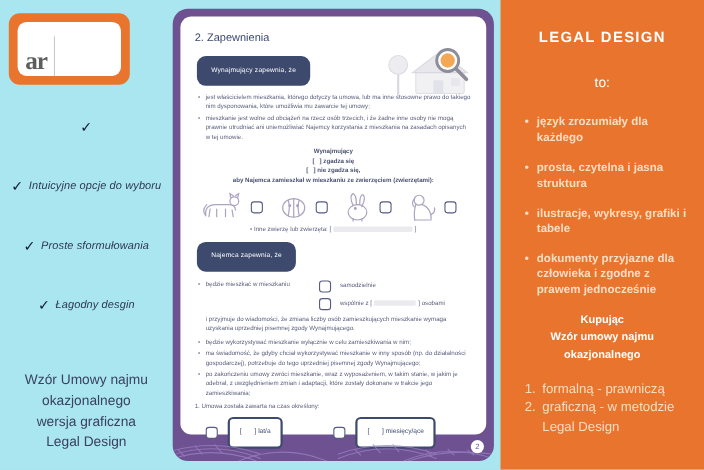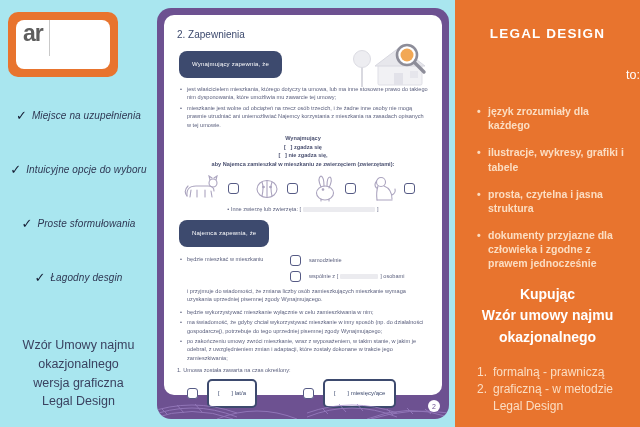--- a/index.html
+++ b/index.html
@@ -13,21 +13,21 @@
 
   
   .left-panel { position:absolute; left:0; top:0; width:157px; height:427px; }
   .logo-card {
     position:absolute; left:8px; top:12px; width:110px; height:65px;
     background:#e8742e; border-radius:10px;
     display:flex; align-items:center; justify-content:center;
   }
   .logo-inner {
     background:#fff; border-radius:8px; width:94px; height:49px;
-    display:flex; align-items:flex-start; padding:0 7px; gap:6px;
+    display:flex; align-items:flex-end; padding:0 7px; gap:6px;font-family:Liberation Serif, serif;
   }
   .logo-ar { font-size:23px; font-weight:bold; color:#5e5e5e; letter-spacing:-1px; }
   .logo-sep { width:1px; height:36px; background:#c9c9c9; }
   .logo-lines { color:#e8742e; font-size:8.2px; line-height:1.3; font-weight:600; }
 
   .feature {
     position:absolute; left:0; width:157px;
     display:flex; align-items:flex-start; justify-content:center; gap:5px;
     padding:0 6px;
   }
@@ -108,44 +108,43 @@
 
   
   .right-panel {
     position:absolute; right:0; top:0; width:185px; height:427px;
     background:#e8742e; color:#fff;
   }
   .rp-title {
     margin-top:26px; text-align:center; font-weight:bold;
     font-size:13.5px; letter-spacing:1.2px;
   }
-  .rp-sub { margin-top:27px; text-align:right; font-size:12.5px; }
+  .rp-sub { margin-top:27px; text-align:center; font-size:12.5px; }
   ul.rp-bullets { list-style:none; margin:22px 12px 0 22px; color:#fbddc2; font-size:10.5px; line-height:1.35; }
   ul.rp-bullets li { padding-left:11px; position:relative; margin-bottom:13px;font-weight:bold; }
   ul.rp-bullets li::before { content:"•"; position:absolute; left:0; top:0; color:#fbddc2; }
-  .rp-promo { margin-top:13px; text-align:center; font-weight:bold; font-size:14px; line-height:1.55; }
+  .rp-promo { margin-top:13px; text-align:center; font-weight:bold; font-size:10px; line-height:1.55; }
   .rp-versions { margin:15px 8px 0 22px; font-size:12px; color:#fbddc2; line-height:1.45; }
   .rp-version { display:flex; }
   .rp-vnum { width:16px; flex:none; }
 </style>
 </head>
 <body>
 
 <div class="left-panel">
 
   <div class="logo-card">
     <div class="logo-inner">
       <span class="logo-ar">ar</span>
       <span class="logo-sep"></span>
     </div>
   </div>
 
   <div class="feature f1">
     <span class="check">✓</span>
-    <span class="f-label">Miejsce na uzupełnienia</span>
   </div>
   <div class="feature f2">
     <span class="check">✓</span>
     <span class="f-label">Intuicyjne opcje do wyboru</span>
   </div>
   <div class="feature f3">
     <span class="check">✓</span>
     <span class="f-label">Proste sformułowania</span>
   </div>
   <div class="feature f4">
@@ -294,22 +293,22 @@
 
   <div class="page-circle">2</div>
 </div>
 
 <div class="right-panel">
   <div class="rp-title">LEGAL DESIGN</div>
   <div class="rp-sub">to:</div>
 
   <ul class="rp-bullets">
     <li>język zrozumiały dla każdego</li>
+    <li>prosta, czytelna i jasna struktura</li>
     <li>ilustracje, wykresy, grafiki i tabele</li>
-    <li>prosta, czytelna i jasna struktura</li>
     <li>dokumenty przyjazne dla człowieka i zgodne z prawem jednocześnie</li>
   </ul>
 
   <div class="rp-promo">
     <span>Kupując</span><br>
     <span>Wzór umowy najmu</span><br>
     <span>okazjonalnego</span><br>
   </div>
 
   <div class="rp-versions">

